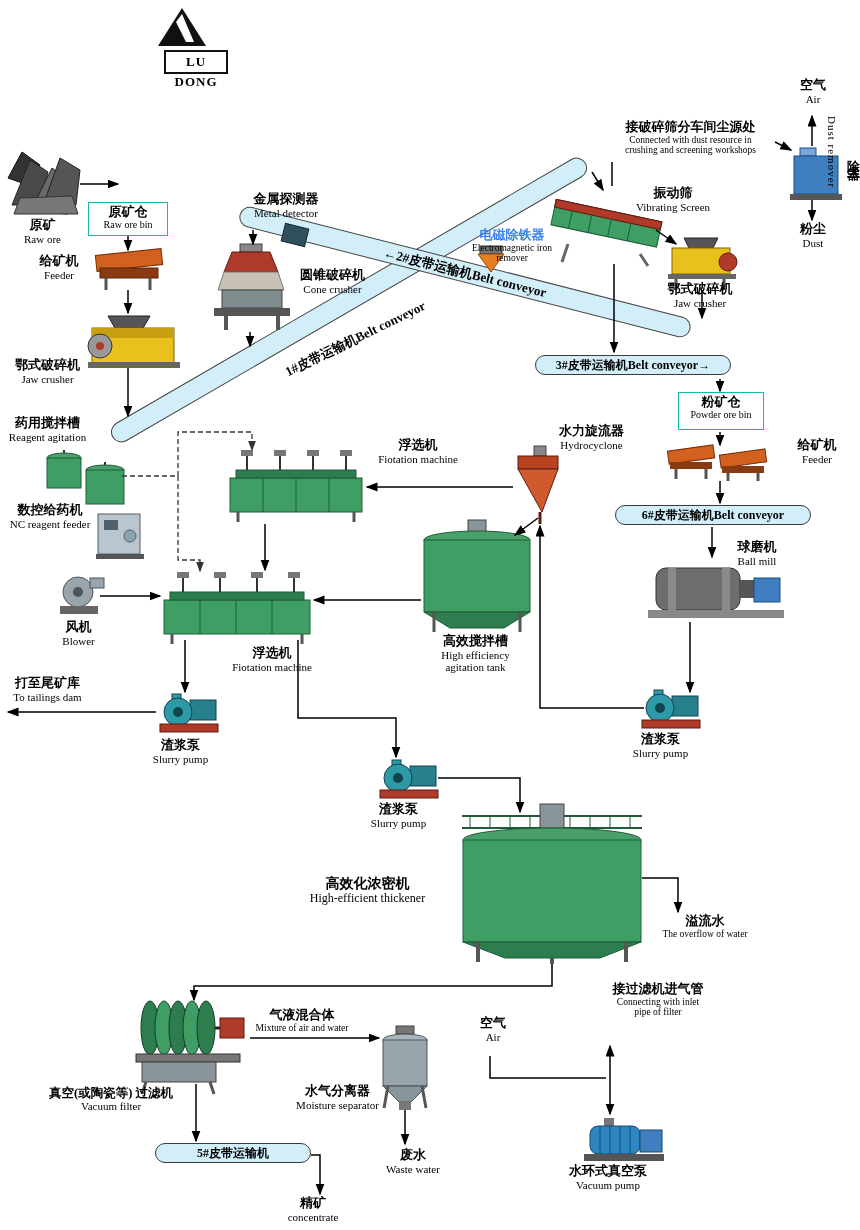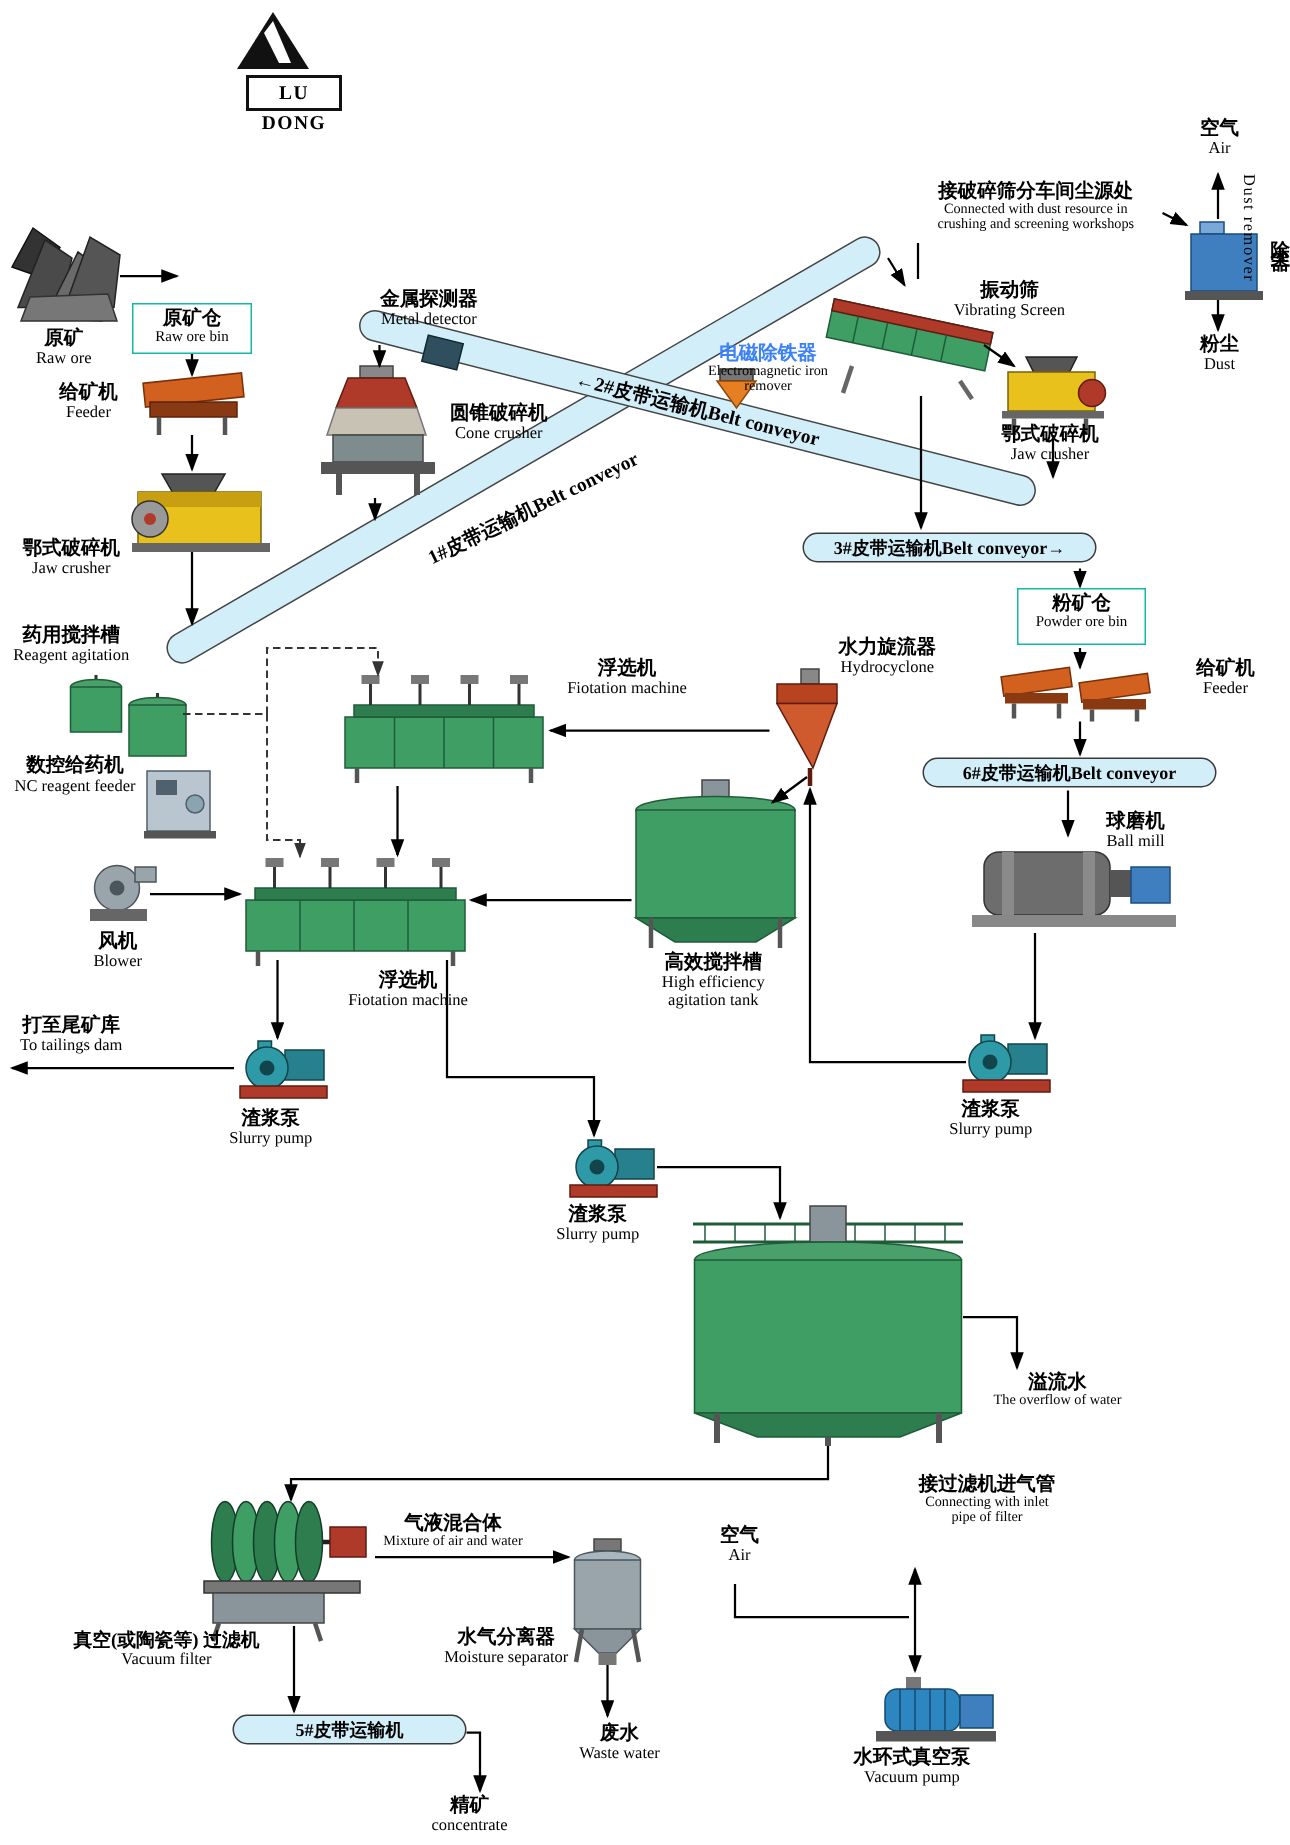--- a/index.html
+++ b/index.html
@@ -465,20 +465,24 @@
     <div class="en">Slurry pump</div>
   </div>
   <div class="lbl" style="left:356px;top:802px;width:85px">
     <div class="zh">渣浆泵</div>
     <div class="en">Slurry pump</div>
   </div>
   <div class="lbl" style="left:618px;top:732px;width:85px">
     <div class="zh">渣浆泵</div>
     <div class="en">Slurry pump</div>
   </div>
+  <div class="lbl" style="left:285px;top:876px;width:165px">
+    <div class="zh" style="font-size:14px">高效化浓密机</div>
+    <div class="en" style="font-size:12px">High-efficient thickener</div>
+  </div>
   <div class="lbl small" style="left:645px;top:914px;width:120px">
     <div class="zh">溢流水</div>
     <div class="en">The overflow of water</div>
   </div>
   <div class="lbl" style="left:30px;top:1086px;width:162px">
     <div class="zh" style="font-size:12.5px">真空(或陶瓷等) 过滤机</div>
     <div class="en">Vacuum filter</div>
   </div>
   <div class="lbl small" style="left:238px;top:1008px;width:128px">
     <div class="zh">气液混合体</div>

